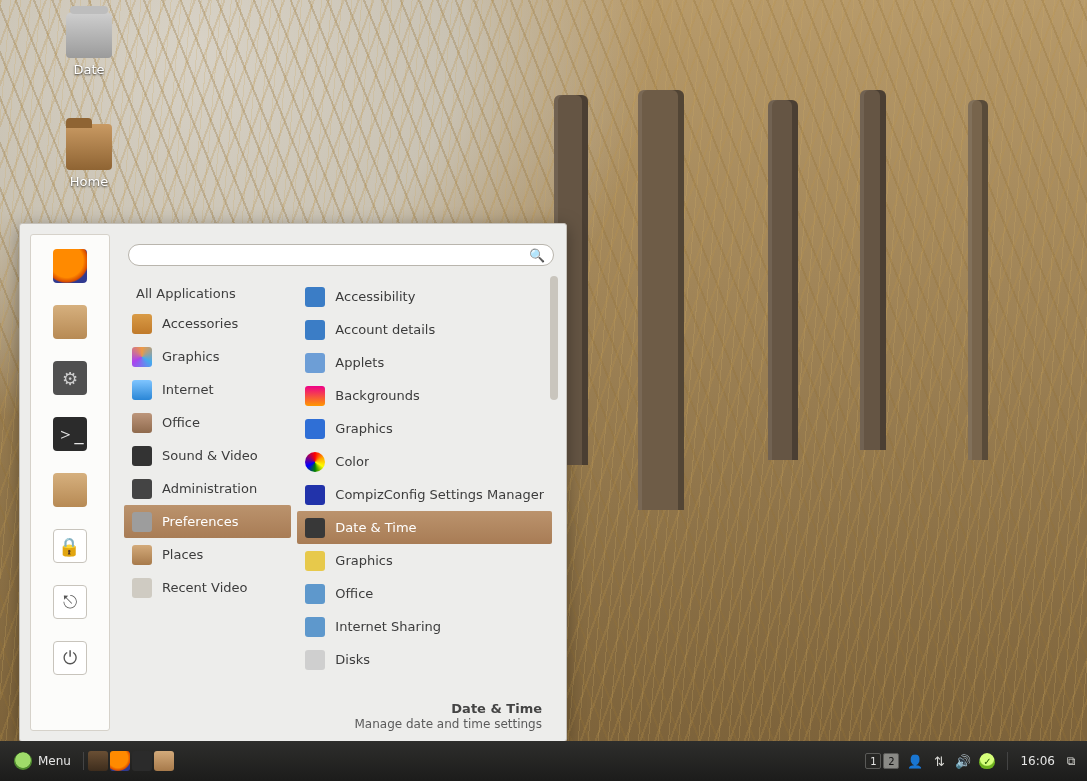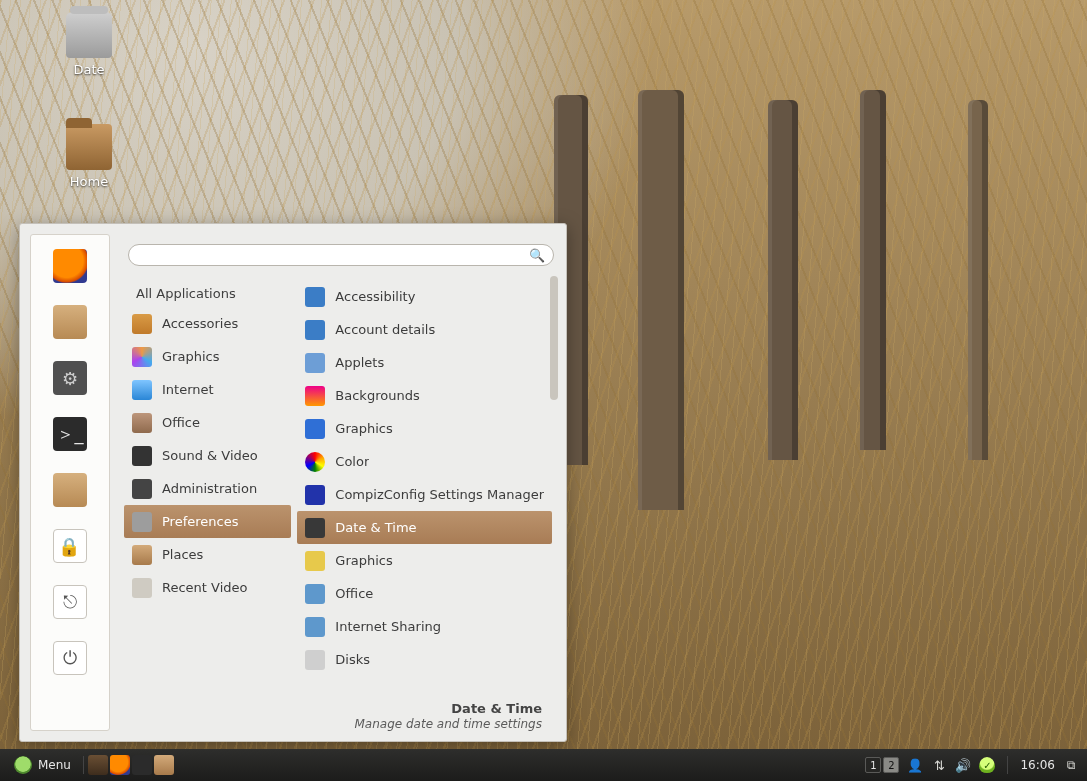--- a/index.html
+++ b/index.html
@@ -78,21 +78,21 @@
   .mi{ display:flex; align-items:center; gap:10px; height:33px; padding:0 8px; border-radius:2px; cursor:pointer; white-space:nowrap;}
   .mi.sel{ background:linear-gradient(#bb936d,#a87c55); color:#fff;}
   .mi.sel .mi-ico{ filter:brightness(1.1);}
   .mi-ico{ width:20px; height:20px; flex:0 0 20px; border-radius:3px; display:flex; align-items:center; justify-content:center; font-size:12px; color:#fff;}
   .mi-lbl{ overflow:hidden; text-overflow:ellipsis;}
 
   .allapps { font-size:13px; color:#404040; padding:6px 8px 6px 12px;}
 
   .footer{ margin-top:auto; text-align:right; padding:4px 10px 2px 0; line-height:1.3;}
   .footer .t{ font-weight:bold; color:#444;}
-  .footer .d{ color:#5b5b5b; font-size:12px;font-style:italic;}
+  .footer .d{ color:#5b5b5b; font-size:12px;}
 
   
   .ico-acc{background:linear-gradient(#d99b46,#c07a2a);} 
   .ico-gfx{background:conic-gradient(#e94,#4ae,#a4e,#e94);} 
   .ico-net{background:linear-gradient(#7fc5ff,#2a86d6);} 
   .ico-off{background:linear-gradient(#bd967b,#8f6a4d);} 
   .ico-snd{background:#333;} 
   .ico-adm{background:#444;} 
   .ico-pref{background:#8f8f8f;} 
   .ico-plc{background:linear-gradient(#d3aa7a,#a77a4b);} 
@@ -107,21 +107,21 @@
   .ti-col{background:conic-gradient(red,orange,yellow,green,blue,purple,red); border-radius:50%;}
   .ti-ccsm{background:#23a;}
   .ti-dt{background:#333;}
   .ti-dl{background:#e7c94b;}
   .ti-desk{background:#5e98cc;}
   .ti-share{background:#5e98cc;}
   .ti-disks{background:#cfcfcf;}
 
   
   .panel{
-    position:absolute; left:0; right:0; bottom:0; height:32px;
+    position:absolute; left:0; right:0; bottom:0; height:40px;
     background:linear-gradient(#2e2e2c,#1c1c1b);
     display:flex; align-items:center; color:#e6e6e6; font-size:12px;
     padding:0 6px;
   }
   .panel .menubtn{ display:flex; align-items:center; gap:6px; padding:0 8px; height:100%; cursor:pointer;}
   .mint-logo{ width:18px; height:18px; border-radius:50%; background:radial-gradient(circle at 50% 45%, #9fdc6a 0 55%, #4f8a2f 60%);}
   .panel .sep{ width:1px; height:18px; background:#444; margin:0 4px;}
   .panel .launch{ display:flex; gap:2px;}
   .panel .launch .li{ width:20px; height:20px; border-radius:3px; cursor:pointer;}
   .li.desk{background:linear-gradient(#6a4f34,#3e2d1d);}

